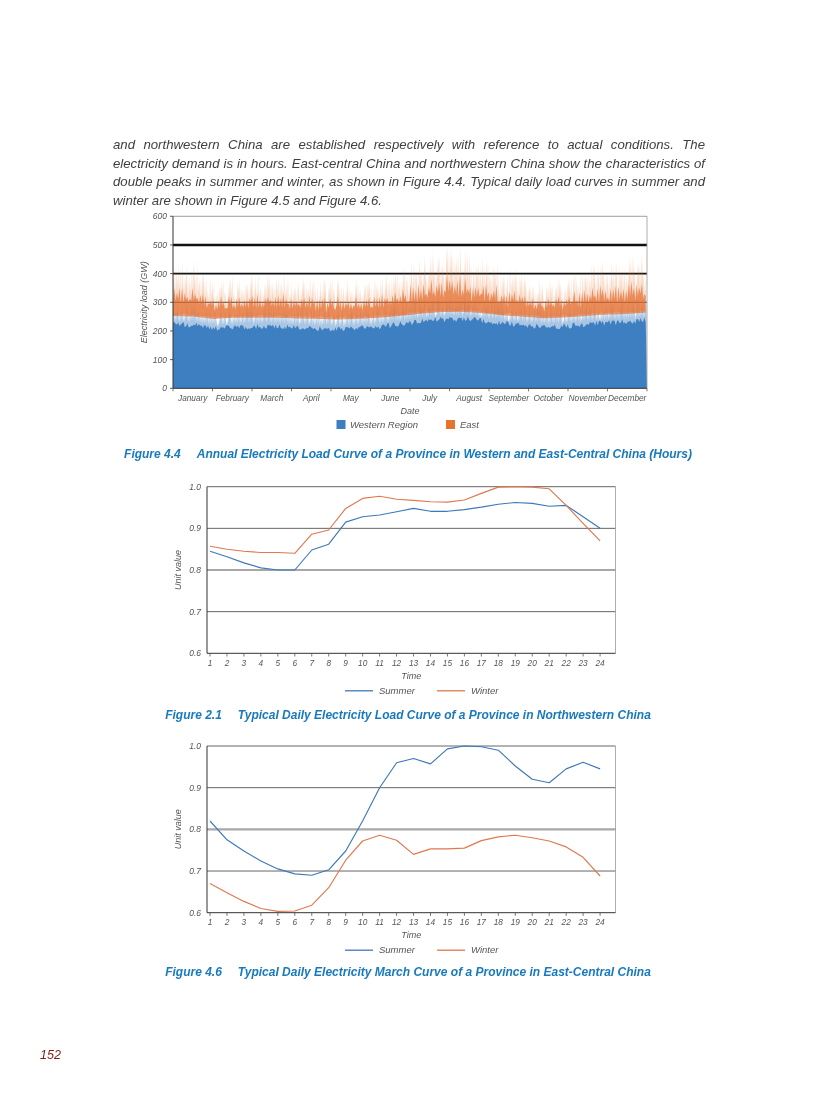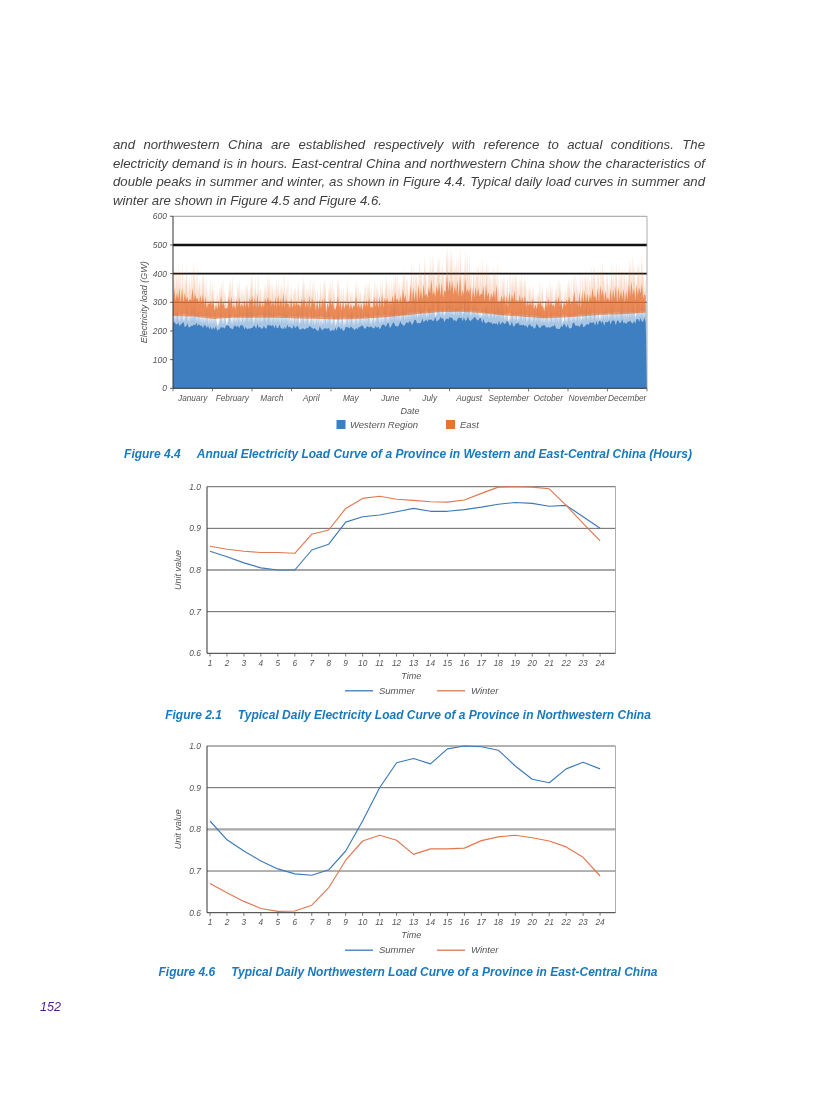--- a/index.html
+++ b/index.html
@@ -4,21 +4,21 @@
 <style>
   html,body{margin:0;padding:0;background:#ffffff;}
   .page{position:relative;width:816px;height:1100px;background:#ffffff;overflow:hidden;
         font-family:"Liberation Sans", sans-serif;font-style:italic;}
   .body-text{position:absolute;left:113px;top:123px;width:592px;font-size:13.2px;
              line-height:18.6px;color:#3f3f3f;text-align:justify;}
   .fig-caption{position:absolute;left:0;width:816px;text-align:center;font-weight:bold;
                font-size:12px;color:#1879BD;}
   .fig-caption .cap-label{margin-right:16px;}
   .chart-svg{position:absolute;left:0;}
-  .page-number{position:absolute;left:40px;top:1000px;font-size:12.6px;color:#4c1d95;}
+  .page-number{position:absolute;left:40px;top:1048px;font-size:12.6px;color:#7f1d1d;}
   svg{font-family:"Liberation Sans", sans-serif;}
   svg text{fill:#555;}
 </style>
 </head>
 <body>
 
 <div class="page">
 
   <p class="body-text">and northwestern China are established respectively with reference to actual conditions. The electricity demand is in hours. East-central China and northwestern China show the characteristics of double peaks in summer and winter, as shown in Figure 4.4. Typical daily load curves in summer and winter are shown in Figure 4.5 and Figure 4.6.</p>
 
@@ -225,18 +225,18 @@
       <text x="181" y="829.35" font-size="9" text-anchor="middle" fill="#555" transform="rotate(-90 181 829.35)">Unit value</text>
       <polyline points="210.0,821.0 227.0,839.8 243.9,851.0 260.9,861.0 277.8,868.9 294.8,873.9 311.8,875.2 328.7,869.8 345.7,851.0 362.6,821.0 379.6,787.7 396.6,762.7 413.5,758.5 430.5,763.9 447.4,748.9 464.4,746.0 481.4,746.8 498.3,750.2 515.3,766.0 532.2,779.3 549.2,782.7 566.2,768.9 583.1,762.3 600.1,768.9" fill="none" stroke="#3D79B8" stroke-width="1.15" stroke-linejoin="round"></polyline>
       <polyline points="210.0,883.5 227.0,892.7 243.9,901.4 260.9,908.5 277.8,911.4 294.8,911.0 311.8,905.2 328.7,887.7 345.7,860.2 362.6,841.0 379.6,835.2 396.6,840.2 413.5,854.4 430.5,848.9 447.4,848.9 464.4,848.1 481.4,840.6 498.3,836.9 515.3,835.2 532.2,837.7 549.2,841.0 566.2,846.9 583.1,857.3 600.1,876.0" fill="none" stroke="#E07850" stroke-width="1.15" stroke-linejoin="round"></polyline>
       <line x1="345" y1="950.2" x2="373" y2="950.2" stroke="#3D79B8" stroke-width="1.3"></line>
       <text x="379" y="953.2" font-size="9.5" text-anchor="start" fill="#4a4a4a">Summer</text>
       <line x1="437" y1="950.2" x2="465" y2="950.2" stroke="#E07850" stroke-width="1.3"></line>
       <text x="471" y="953.2" font-size="9.5" text-anchor="start" fill="#4a4a4a">Winter</text>
     </svg>
 
   <div class="fig-caption" style="top:965px">
-    <span class="cap-label">Figure 4.6</span><span>Typical Daily Northwestern Load Curve of a Province in East-Central China</span>
+    <span class="cap-label">Figure 4.6</span><span>Typical Daily Electricity March Curve of a Province in East-Central China</span>
   </div>
 
   <div class="page-number">152</div>
 
 </div>
 
 </body></html>

